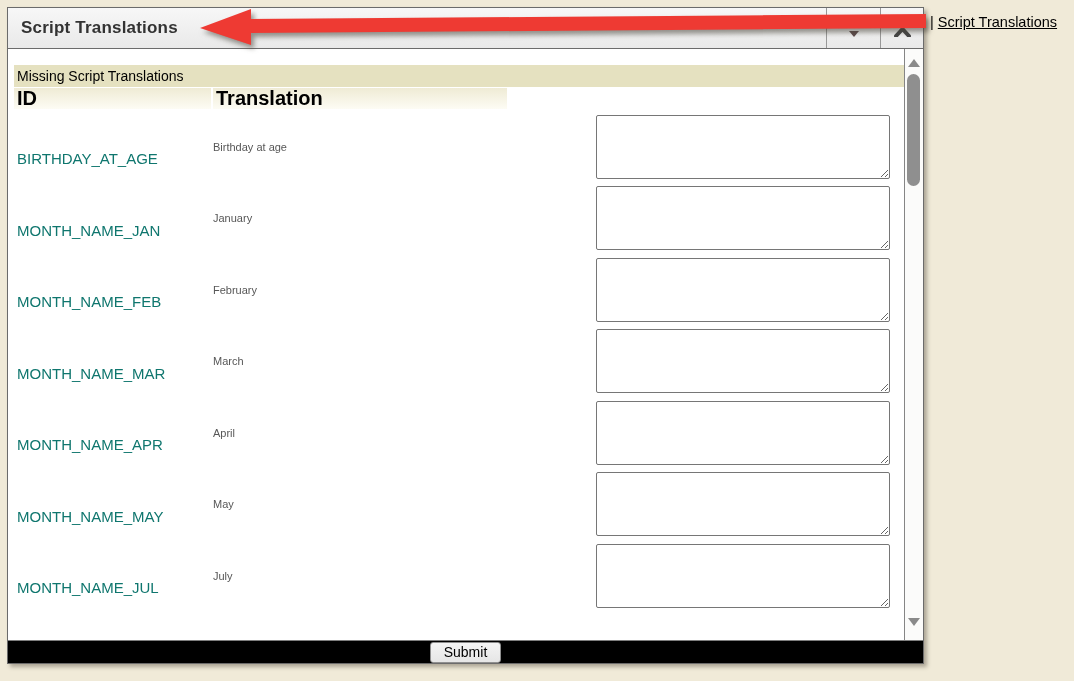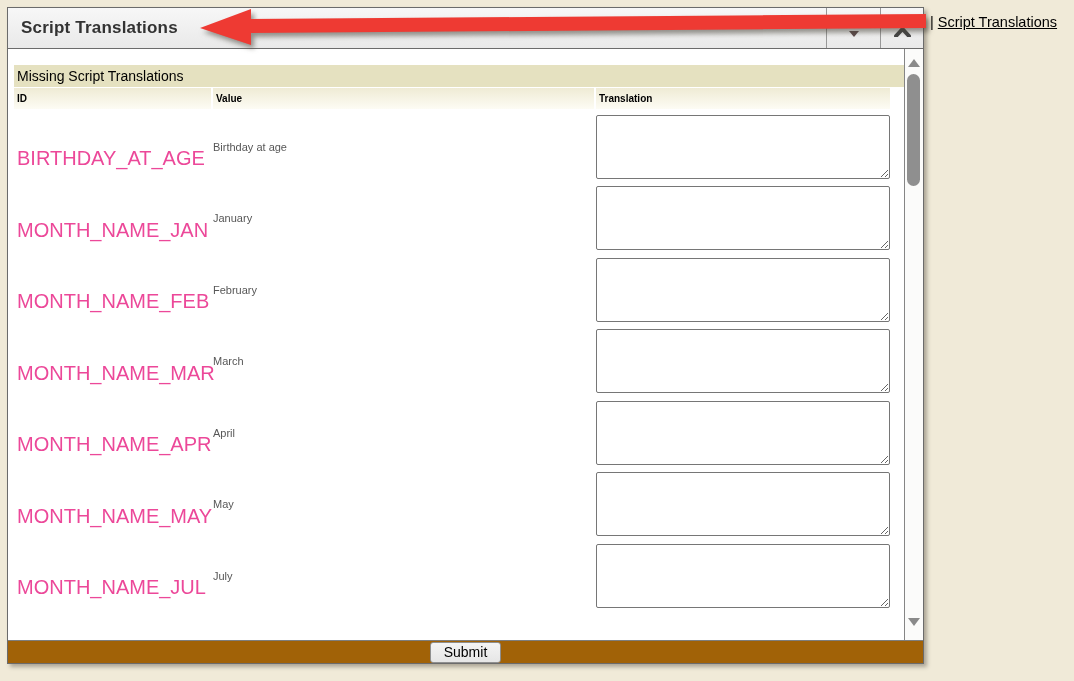--- a/index.html
+++ b/index.html
@@ -55,33 +55,33 @@
 
   
   .band {
     width: 1012px; height: 22px;
     background: #e5e1c0;
     font-size: 14px; color: #000;
     line-height: 22px; padding-left: 3px;
   }
   .header-row {
     width: 876px; height: 21px; margin-top: 1px;
-    display: flex; font-size: 10px; font-weight: bold; color: #000;
+    display: flex; font-size: 20px; font-weight: bold; color: #000;
   }
   .hcell {
     background: linear-gradient(#efebd5, #fdfcf4);
     line-height: 21px; padding-left: 3px;
   }
   .hcell.c-id { width: 197px; margin-right: 2px; }
   .hcell.c-value { width: 381px; margin-right: 2px; }
   .hcell.c-tr { width: 294px; }
 
   .rows { margin-top: 2px; }
   .trow { display: flex; align-items: center; height: 71.5px; }
-  .cell-id   { width: 199px; padding-left: 3px; font-size: 20px; color: #ec4899; margin-top: 24px; }
+  .cell-id   { width: 199px; padding-left: 3px; font-size: 15px; color: #0f766e; margin-top: 24px; }
   .cell-value{ width: 383px; font-size: 11px; color: #575757; }
   .cell-tr   { width: 294px; }
   .cell-tr textarea {
     width: 294px; height: 64px;
     border: 1px solid #767676; border-radius: 2px;
     resize: both; background: #fff;
     font-family: "Liberation Sans", sans-serif; font-size: 13px;
     display: block;
   }
 
@@ -107,21 +107,21 @@
     position: absolute; left: 2px; top: 25px;
     width: 13px; height: 112px;
     background: #8f8f8f; border-radius: 7px;
     cursor: pointer;
   }
 
   
   .bottombar {
     flex: 0 0 23px;
     border-top: 1px solid #7e7e7e;
-    background: #a16207;
+    background: #000000;
     display: flex; align-items: center; justify-content: center;
   }
   .submit-btn {
     height: 21px; padding: 0 13px;
     font-family: "Liberation Sans", sans-serif;
     font-size: 14px; color: #000;
     background: linear-gradient(#f4f4f4, #e6e6e6);
     border: 1px solid #8f8f8f; border-radius: 3px;
     cursor: pointer;
   }
@@ -161,21 +161,20 @@
           </svg>
       </span>
     </div>
   </div>
 
   <div class="body-row">
     <div class="content">
       <div class="band">Missing Script Translations</div>
       <div class="header-row">
         <div class="hcell c-id">ID</div>
-        <div class="hcell c-value">Value</div>
         <div class="hcell c-tr">Translation</div>
       </div>
       <div class="rows">
   <div class="trow">
     <div class="cell-id">BIRTHDAY_AT_AGE</div>
     <div class="cell-value">Birthday at age</div>
     <div class="cell-tr">
       <textarea style=""></textarea>
     </div>
   </div>

